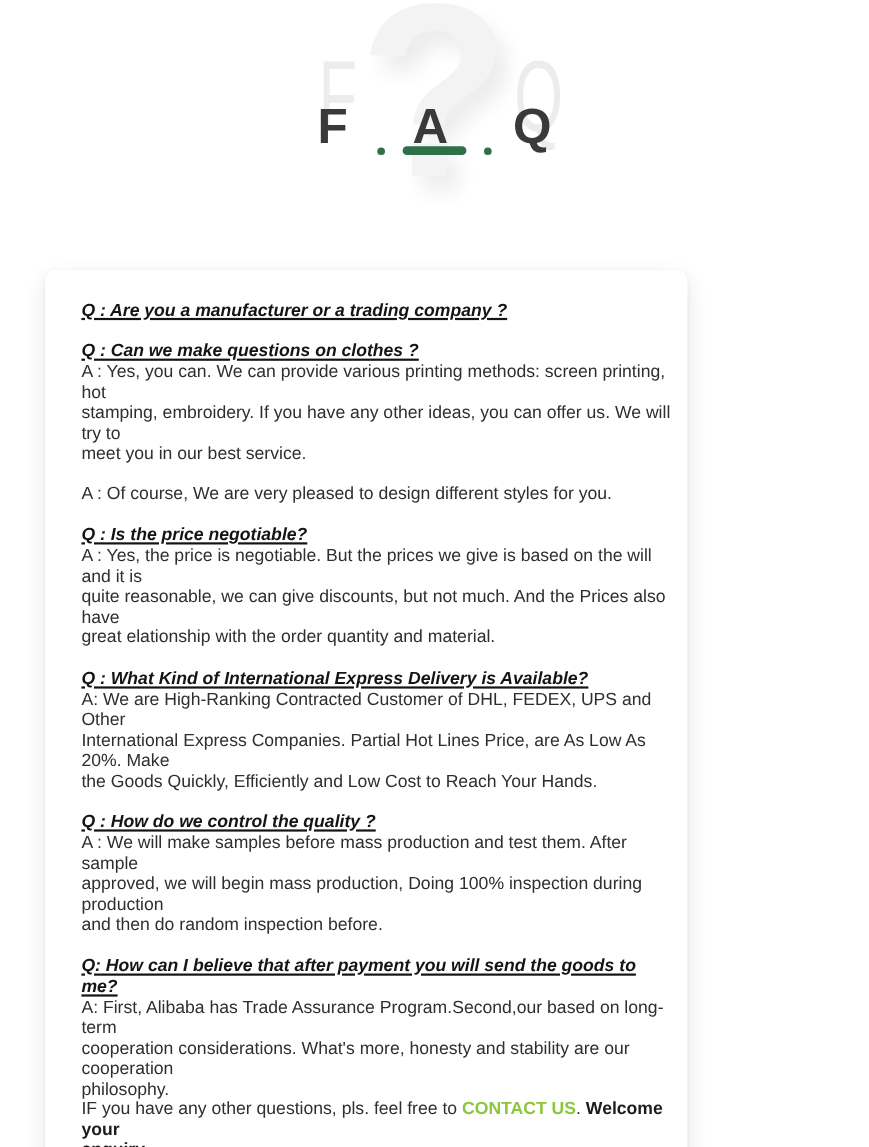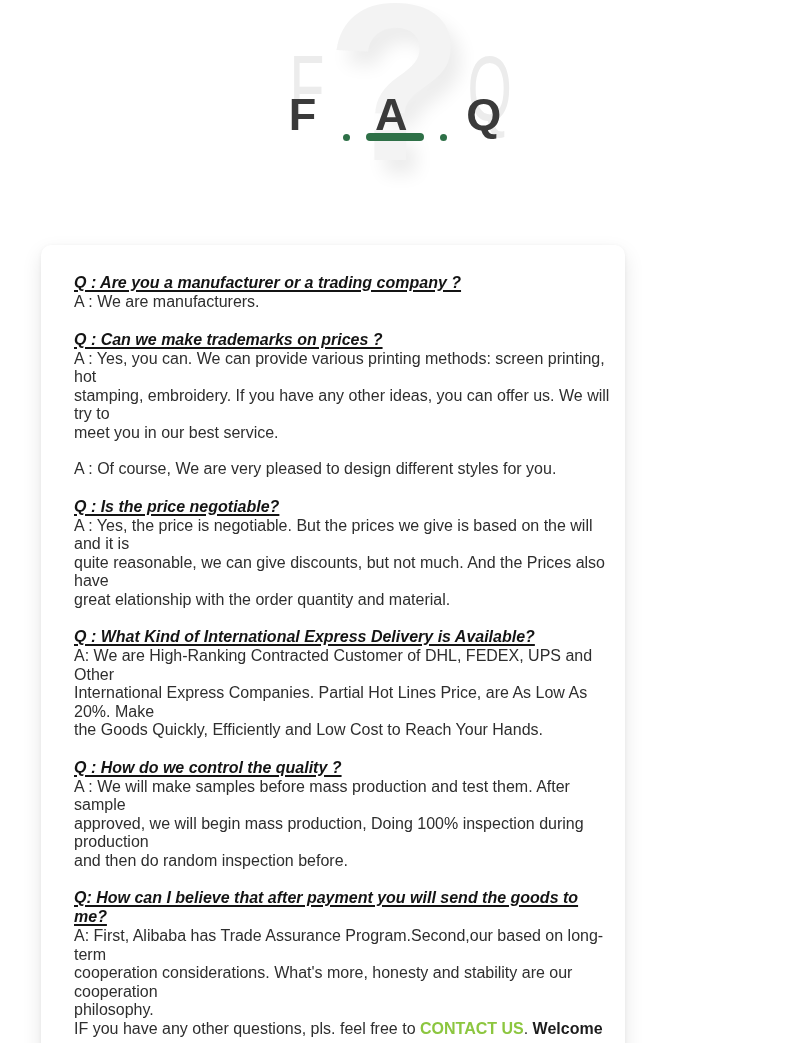--- a/index.html
+++ b/index.html
@@ -127,26 +127,25 @@
     <span class="dot"></span>
     <span class="bar"></span>
     <span class="dot"></span>
   </div>
 </div>
 
 <main class="card">
 
   <section class="qa">
     <h2 class="question">Q : Are you a manufacturer or a trading company ?</h2>
-    <p class="answer">A : We are manufacturers.</p>
   </section>
 
 
   <section class="qa">
-    <h2 class="question">Q : Can we make trademarks on prices ?</h2>
+    <h2 class="question">Q : Can we make questions on clothes ?</h2>
     <p class="answer">A : Yes, you can. We can provide various printing methods: screen printing, hot
 stamping, embroidery. If you have any other ideas, you can offer us. We will try to
 meet you in our best service.</p>
   </section>
 
   <section class="qa">
     <p class="answer">A : Of course, We are very pleased to design different styles for you.</p>
   </section>
 
   <section class="qa">

